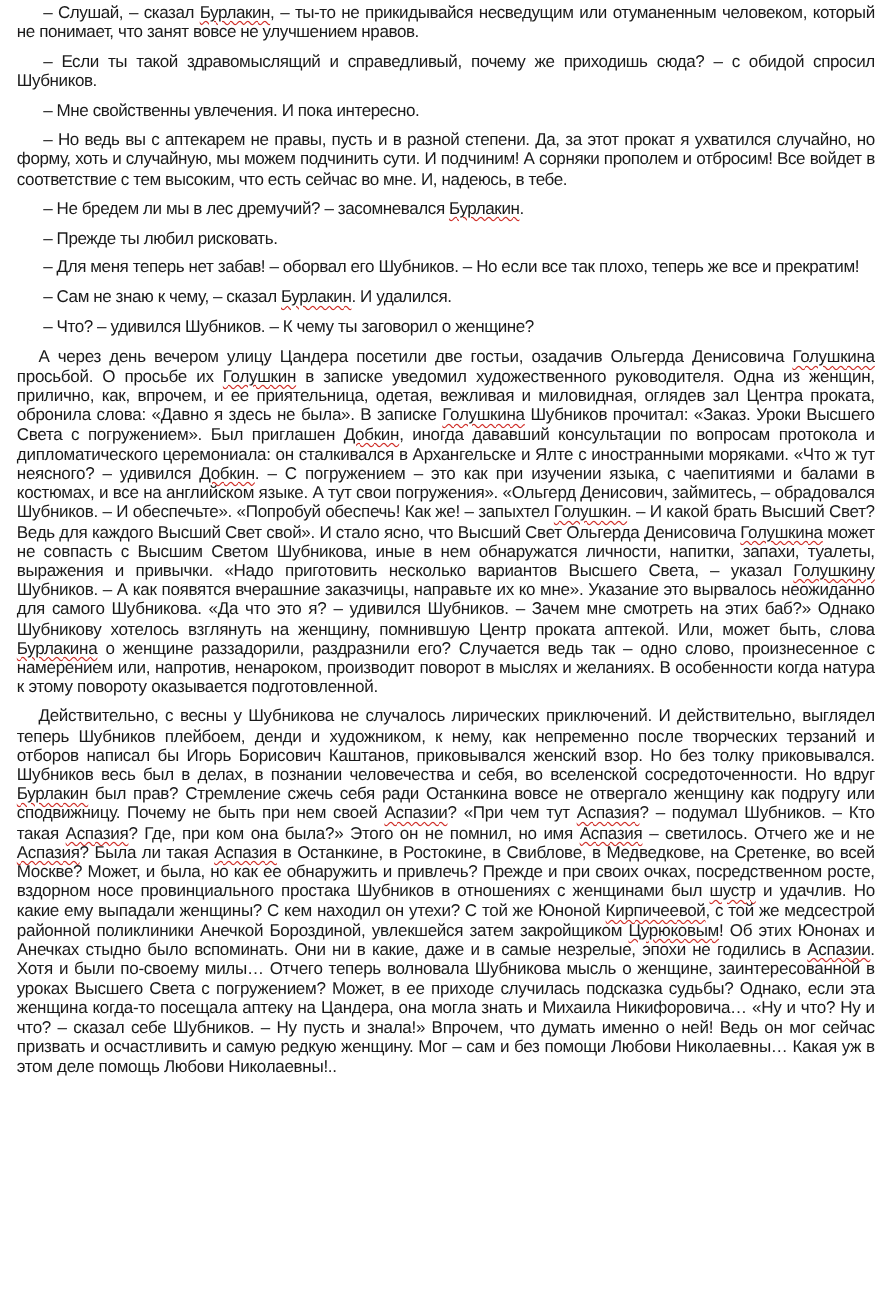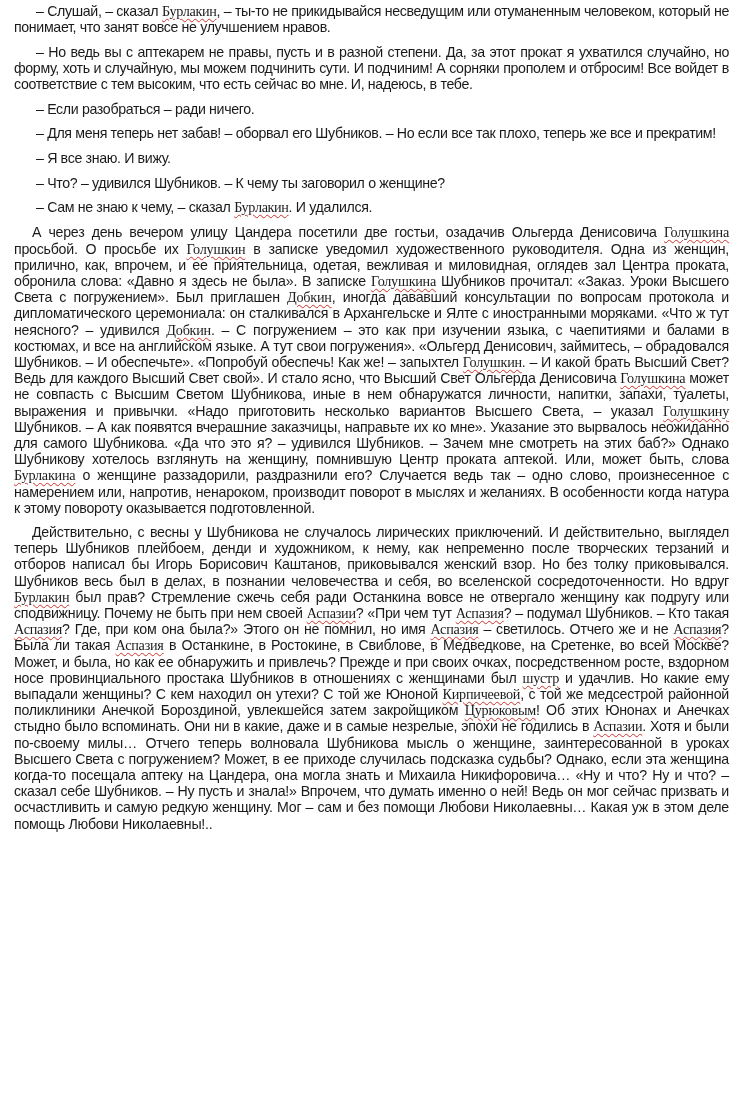--- a/index.html
+++ b/index.html
@@ -39,33 +39,34 @@
   .narr {
     margin: 0;
     text-indent: 18px;
     letter-spacing: -0.25px;
   }
   .narr + .narr { margin-top: 8px; }
   .sp {
     text-decoration: underline wavy #d0302a;
     text-decoration-thickness: 1px;
     text-underline-offset: 2px;
-    font-family: Liberation Serif, serif;
   }
 </style>
 </head>
 <body>
 
 <div class="page">
   <div id="dialogue">
       <p class="p dlg">– Слушай, – сказал <span class="sp">Бурлакин</span>, – ты-то не прикидывайся несведущим или отуманенным человеком, который не понимает, что занят вовсе не улучшением нравов.</p>
+      <p class="p dlg">– Если ты такой здравомыслящий и справедливый, почему же приходишь сюда? – с обидой спросил Шубников.</p>
+      <p class="p dlg">– Мне свойственны увлечения. И пока интересно.</p>
       <p class="p dlg">– Но ведь вы с аптекарем не правы, пусть и в разной степени. Да, за этот прокат я ухватился случайно, но форму, хоть и случайную, мы можем подчинить сути. И подчиним! А сорняки прополем и отбросим! Все войдет в соответствие с тем высоким, что есть сейчас во мне. И, надеюсь, в тебе.</p>
-      <p class="p dlg">– Если разобраться – ради ничего.</p>
+      <p class="p dlg">– Не бредем ли мы в лес дремучий? – засомневался <span class="sp">Бурлакин</span>.</p>
+      <p class="p dlg">– Прежде ты любил рисковать.</p>
       <p class="p dlg">– Для меня теперь нет забав! – оборвал его Шубников. – Но если все так плохо, теперь же все и прекратим!</p>
-      <p class="p dlg">– Я все знаю. И вижу.</p>
+      <p class="p dlg">– Сам не знаю к чему, – сказал <span class="sp">Бурлакин</span>. И удалился.</p>
       <p class="p dlg">– Что? – удивился Шубников. – К чему ты заговорил о женщине?</p>
-      <p class="p dlg">– Сам не знаю к чему, – сказал <span class="sp">Бурлакин</span>. И удалился.</p>
     </div>
   <div id="narrative" class="narr-gap">
       <p class="p narr">А через день вечером улицу Цандера посетили две гостьи, озадачив Ольгерда Денисовича <span class="sp">Голушкина</span> просьбой. О просьбе их <span class="sp">Голушкин</span> в записке уведомил художественного руководителя. Одна из женщин, прилично, как, впрочем, и ее приятельница, одетая, вежливая и миловидная, оглядев зал Центра проката, обронила слова: «Давно я здесь не была». В записке <span class="sp">Голушкина</span> Шубников прочитал: «Заказ. Уроки Высшего Света с погружением». Был приглашен <span class="sp">Добкин</span>, иногда дававший консультации по вопросам протокола и дипломатического церемониала: он сталкивался в Архангельске и Ялте с иностранными моряками. «Что ж тут неясного? – удивился <span class="sp">Добкин</span>. – С погружением – это как при изучении языка, с чаепитиями и балами в костюмах, и все на английском языке. А тут свои погружения». «Ольгерд Денисович, займитесь, – обрадовался Шубников. – И обеспечьте». «Попробуй обеспечь! Как же! – запыхтел <span class="sp">Голушкин</span>. – И какой брать Высший Свет? Ведь для каждого Высший Свет свой». И стало ясно, что Высший Свет Ольгерда Денисовича <span class="sp">Голушкина</span> может не совпасть с Высшим Светом Шубникова, иные в нем обнаружатся личности, напитки, запахи, туалеты, выражения и привычки. «Надо приготовить несколько вариантов Высшего Света, – указал <span class="sp">Голушкину</span> Шубников. – А как появятся вчерашние заказчицы, направьте их ко мне». Указание это вырвалось неожиданно для самого Шубникова. «Да что это я? – удивился Шубников. – Зачем мне смотреть на этих баб?» Однако Шубникову хотелось взглянуть на женщину, помнившую Центр проката аптекой. Или, может быть, слова <span class="sp">Бурлакина</span> о женщине раззадорили, раздразнили его? Случается ведь так – одно слово, произнесенное с намерением или, напротив, ненароком, производит поворот в мыслях и желаниях. В особенности когда натура к этому повороту оказывается подготовленной.</p>
       <p class="p narr">Действительно, с весны у Шубникова не случалось лирических приключений. И действительно, выглядел теперь Шубников плейбоем, денди и художником, к нему, как непременно после творческих терзаний и отборов написал бы Игорь Борисович Каштанов, приковывался женский взор. Но без толку приковывался. Шубников весь был в делах, в познании человечества и себя, во вселенской сосредоточенности. Но вдруг <span class="sp">Бурлакин</span> был прав? Стремление сжечь себя ради Останкина вовсе не отвергало женщину как подругу или сподвижницу. Почему не быть при нем своей <span class="sp">Аспазии</span>? «При чем тут <span class="sp">Аспазия</span>? – подумал Шубников. – Кто такая <span class="sp">Аспазия</span>? Где, при ком она была?» Этого он не помнил, но имя <span class="sp">Аспазия</span> – светилось. Отчего же и не <span class="sp">Аспазия</span>? Была ли такая <span class="sp">Аспазия</span> в Останкине, в Ростокине, в Свиблове, в Медведкове, на Сретенке, во всей Москве? Может, и была, но как ее обнаружить и привлечь? Прежде и при своих очках, посредственном росте, вздорном носе провинциального простака Шубников в отношениях с женщинами был <span class="sp">шустр</span> и удачлив. Но какие ему выпадали женщины? С кем находил он утехи? С той же Юноной <span class="sp">Кирпичеевой</span>, с той же медсестрой районной поликлиники Анечкой Бороздиной, увлекшейся затем закройщиком <span class="sp">Цурюковым</span>! Об этих Юнонах и Анечках стыдно было вспоминать. Они ни в какие, даже и в самые незрелые, эпохи не годились в <span class="sp">Аспазии</span>. Хотя и были по-своему милы… Отчего теперь волновала Шубникова мысль о женщине, заинтересованной в уроках Высшего Света с погружением? Может, в ее приходе случилась подсказка судьбы? Однако, если эта женщина когда-то посещала аптеку на Цандера, она могла знать и Михаила Никифоровича… «Ну и что? Ну и что? – сказал себе Шубников. – Ну пусть и знала!» Впрочем, что думать именно о ней! Ведь он мог сейчас призвать и осчастливить и самую редкую женщину. Мог – сам и без помощи Любови Николаевны… Какая уж в этом деле помощь Любови Николаевны!..</p>
     </div>
 </div>
 
 </body></html>

